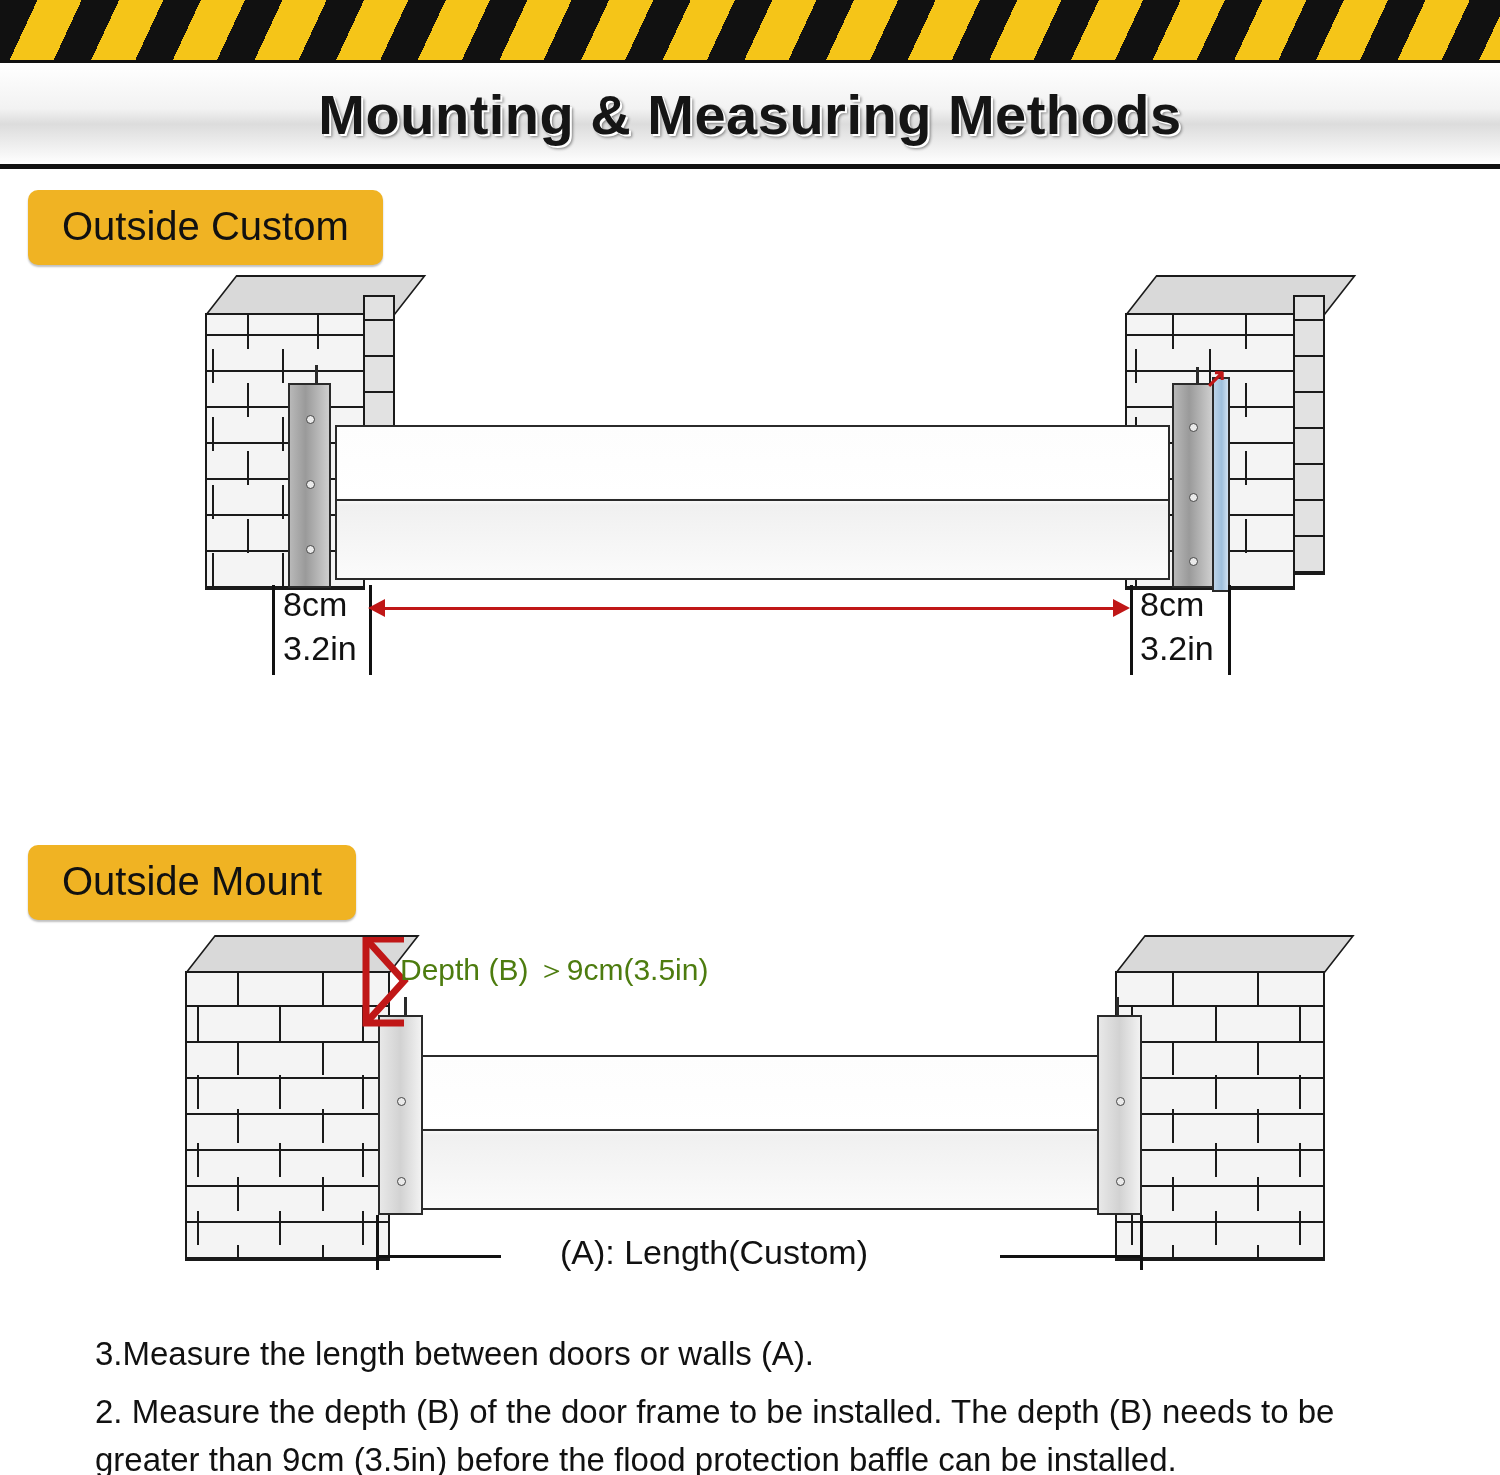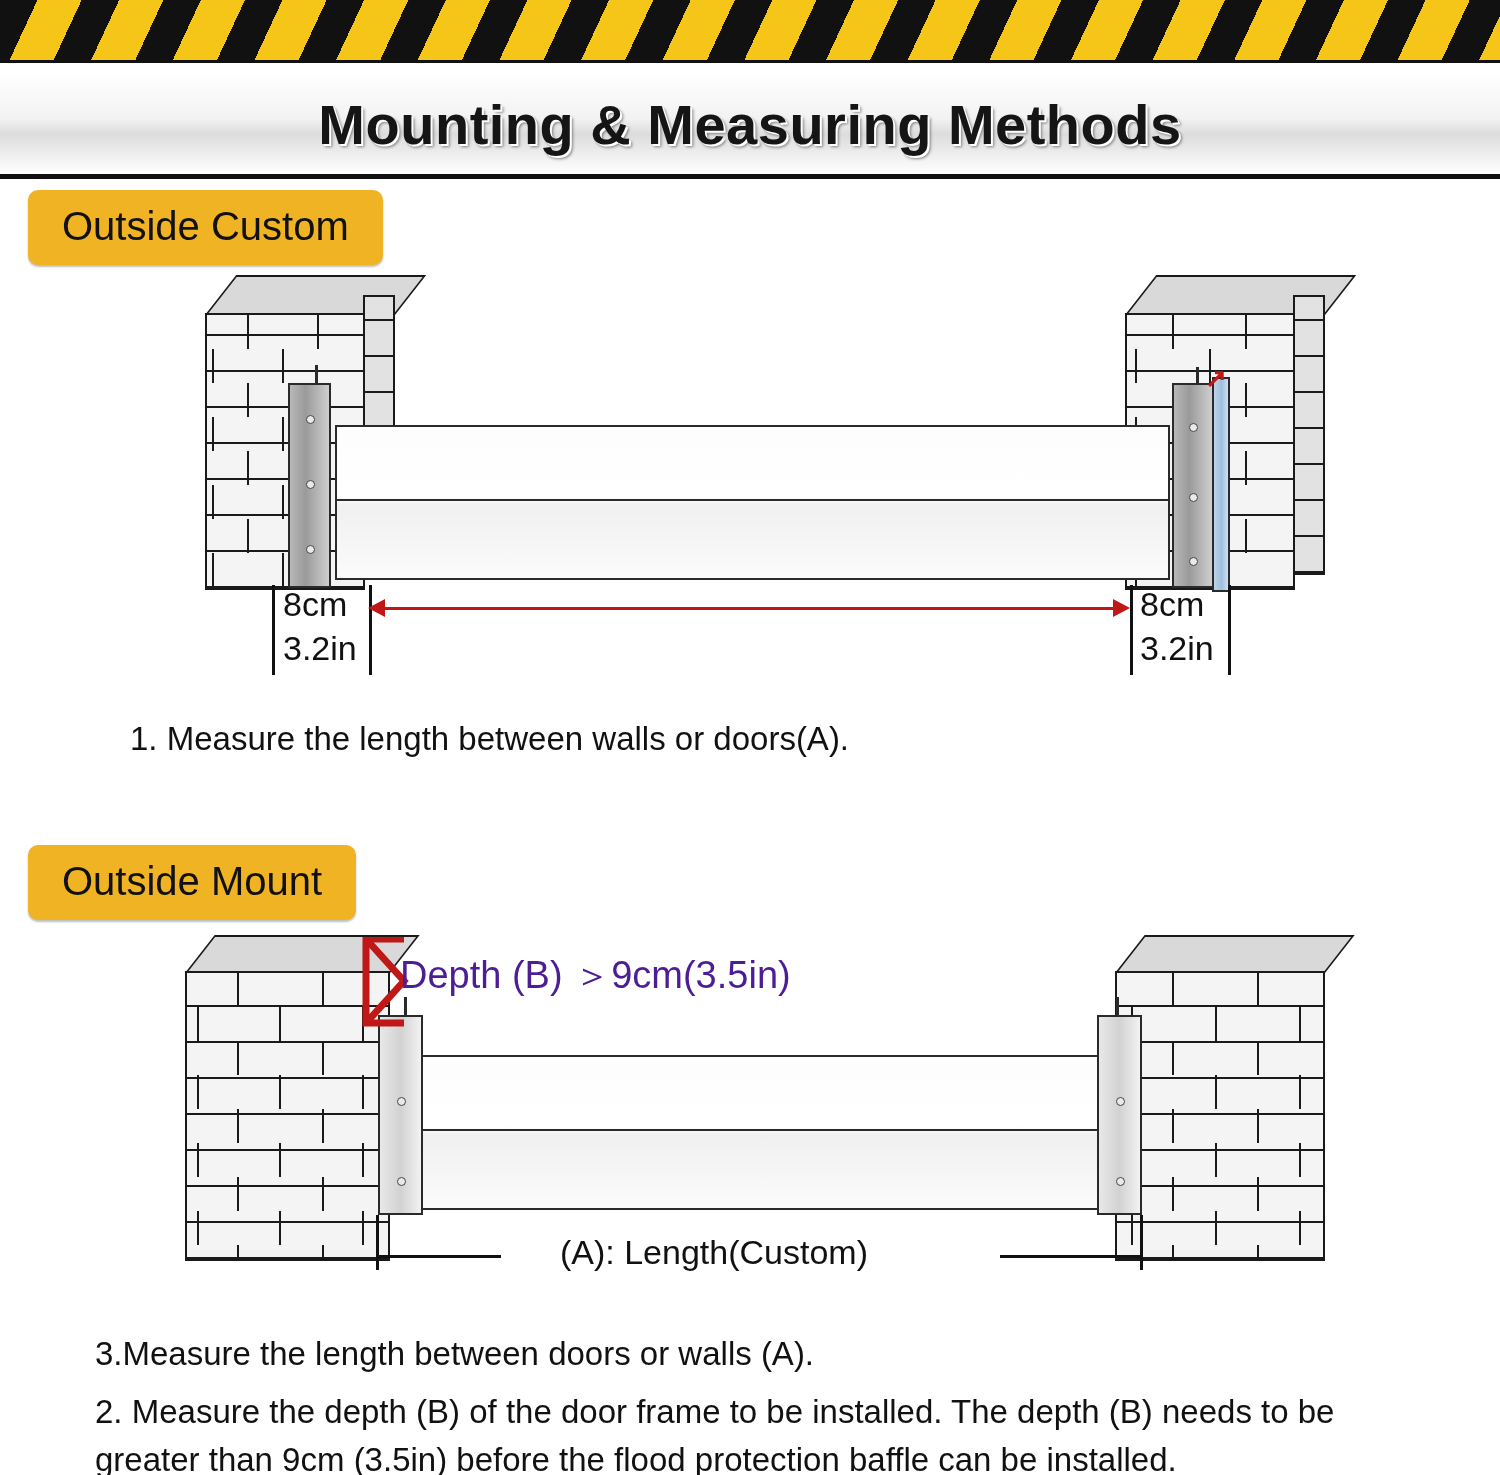--- a/index.html
+++ b/index.html
@@ -14,21 +14,21 @@
   
   .hazard-bar{
     position:absolute;left:0;top:0;width:1500px;height:60px;
     background:
       repeating-linear-gradient(115deg,
         #111 0px,#111 34px,
         #f5c518 34px,#f5c518 74px);
     border-bottom:3px solid #111;
   }
   .title-band{
-    position:absolute;left:0;top:74px;width:1500px;height:100px;
+    position:absolute;left:0;top:64px;width:1500px;height:100px;
     background:linear-gradient(180deg,#ffffff 0%,#f2f2f2 45%,#dcdcdc 60%,#ffffff 100%);
     border-bottom:5px solid #111;
     display:flex;align-items:center;justify-content:center;
   }
   .title-band h1{
     margin:0;
     font-size:56px;
     font-weight:bold;
     letter-spacing:0.5px;
     color:#151515;
@@ -124,21 +124,21 @@
   .letter-a{color:#c01717;font-weight:bold;}
   .red-mark{position:absolute;color:#c01717;font-weight:bold;}
 
   
   .notes{position:absolute;font-size:33px;line-height:1.45;color:#111;}
   #notes-outside{left:130px;top:715px;}
   #notes-inside{left:95px;top:1330px;}
   .notes p{margin:0 0 10px 0;white-space:nowrap;}
   #notes-inside p{white-space:normal;width:1340px;}
   .depth-label{
-    position:absolute;font-size:38px;color:#4c1d95;white-space:nowrap;
+    position:absolute;font-size:30px;color:#4d7c0f;white-space:nowrap;
   }
 </style>
 </head>
 <body>
 
 <div class="hazard-bar"></div>
 <div class="title-band">
   <h1>Mounting &amp; Measuring Methods</h1>
 </div>
 
@@ -222,21 +222,20 @@
   <div class="arrow-r" style="left:1113px;top:344px;"></div>
 
   <div class="dim-text" style="left:283px;top:330px;">8cm</div>
   <div class="dim-text" style="left:283px;top:374px;">3.2in</div>
   <div class="dim-text" style="left:1140px;top:330px;">8cm</div>
   <div class="dim-text" style="left:1140px;top:374px;">3.2in</div>
 
 </div>
 
 <div class="notes" id="notes-outside">
-  <p>1. Measure the length between walls or doors(A).</p>
 </div>
 
 <div class="badge" id="badge-inside">Outside Mount</div>
 
 <div class="canvas" id="diagram-inside">
 
   <div class="pillar" style="left:185px;top:20px;width:205px;height:315px;">
     <div class="top" style="left:0;top:0;width:205px;height:38px;transform:skewX(-38deg);transform-origin:bottom left;"></div>
     <div class="face" style="left:0;top:36px;width:205px;height:290px;">
       <div class="mortar" style="left:50px;top:0;height:34px;"></div>

